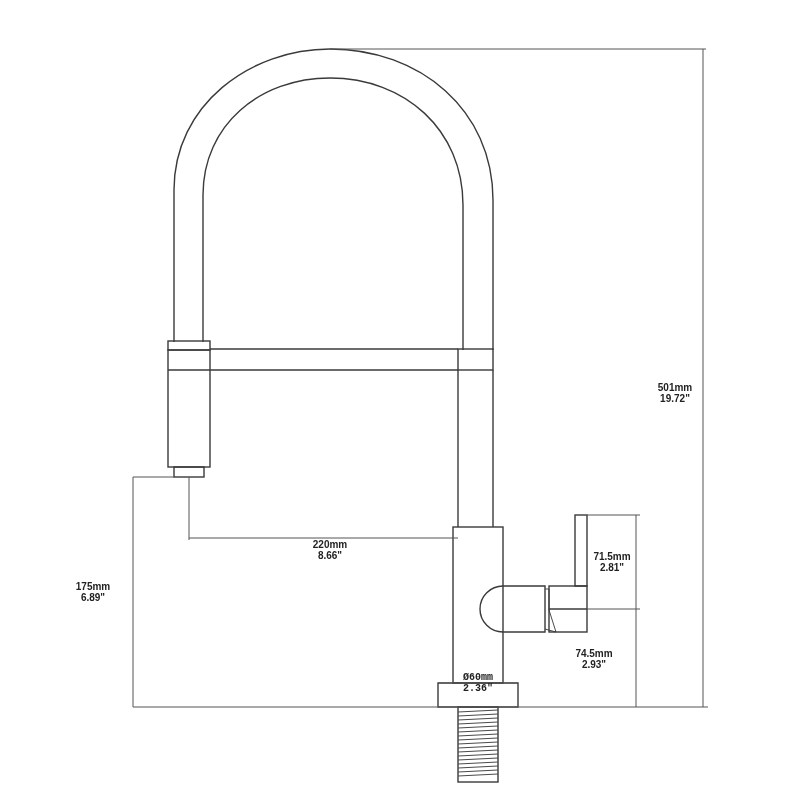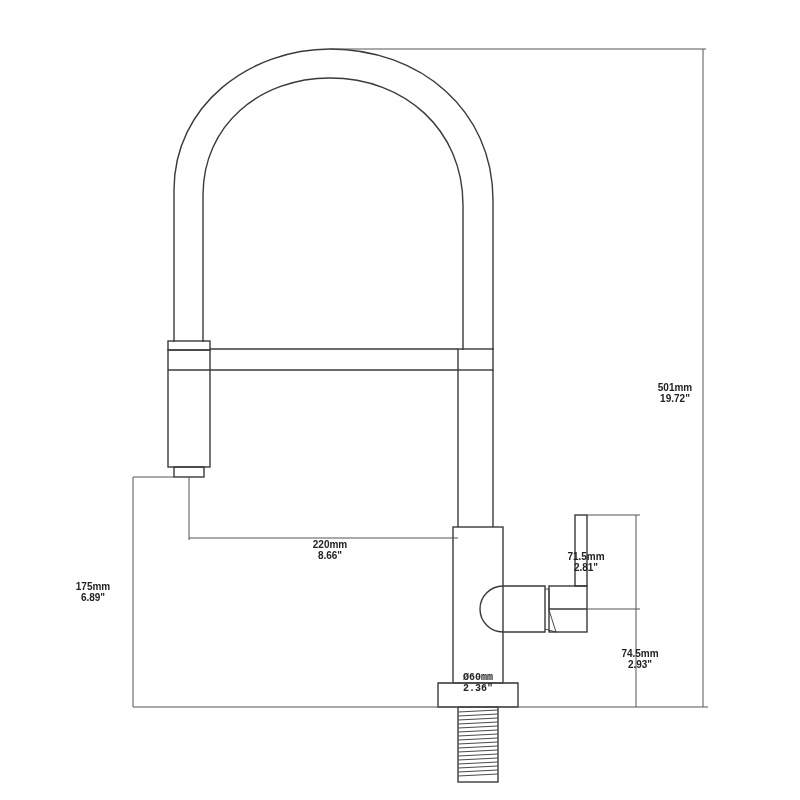--- a/index.html
+++ b/index.html
@@ -87,26 +87,26 @@
 <div class="label" style="left:300px; top:539px; width:60px;">
   <span>220mm</span>
   <span>8.66"</span>
 </div>
 
 <div class="label" style="left:68px; top:581px; width:50px;">
   <span>175mm</span>
   <span>6.89"</span>
 </div>
 
-<div class="label" style="left:564px; top:551px; width:44px;">
+<div class="label" style="left:590px; top:551px; width:44px;">
   <span>71.5mm</span>
   <span>2.81"</span>
 </div>
 
-<div class="label" style="left:618px; top:648px; width:44px;">
+<div class="label" style="left:572px; top:648px; width:44px;">
   <span>74.5mm</span>
   <span>2.93"</span>
 </div>
 
 <div class="label" style="left:452px; top:672px; width:52px;font-family:Liberation Mono, monospace;">
   <span>Ø60mm</span>
   <span>2.36"</span>
 </div>
 
 </body></html>

